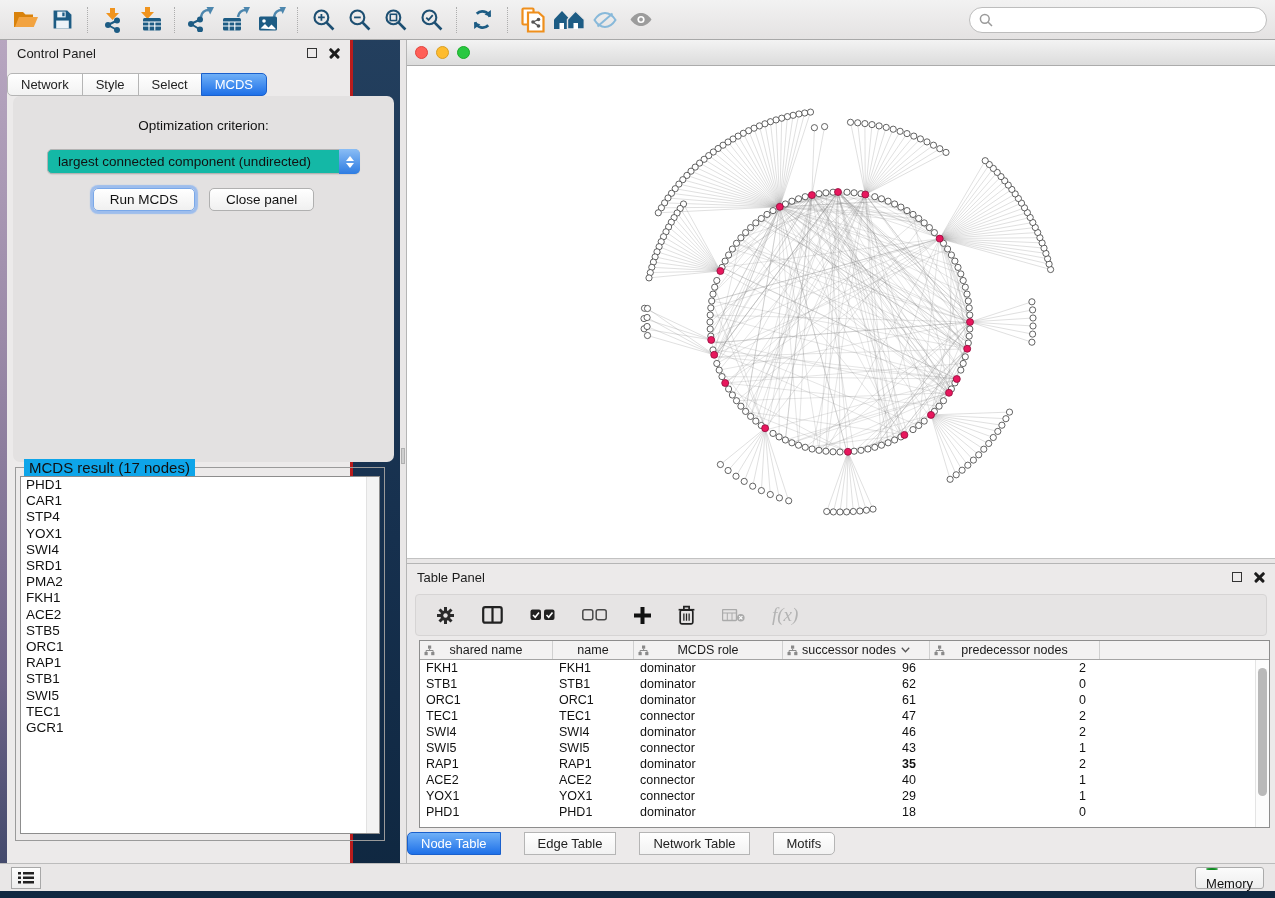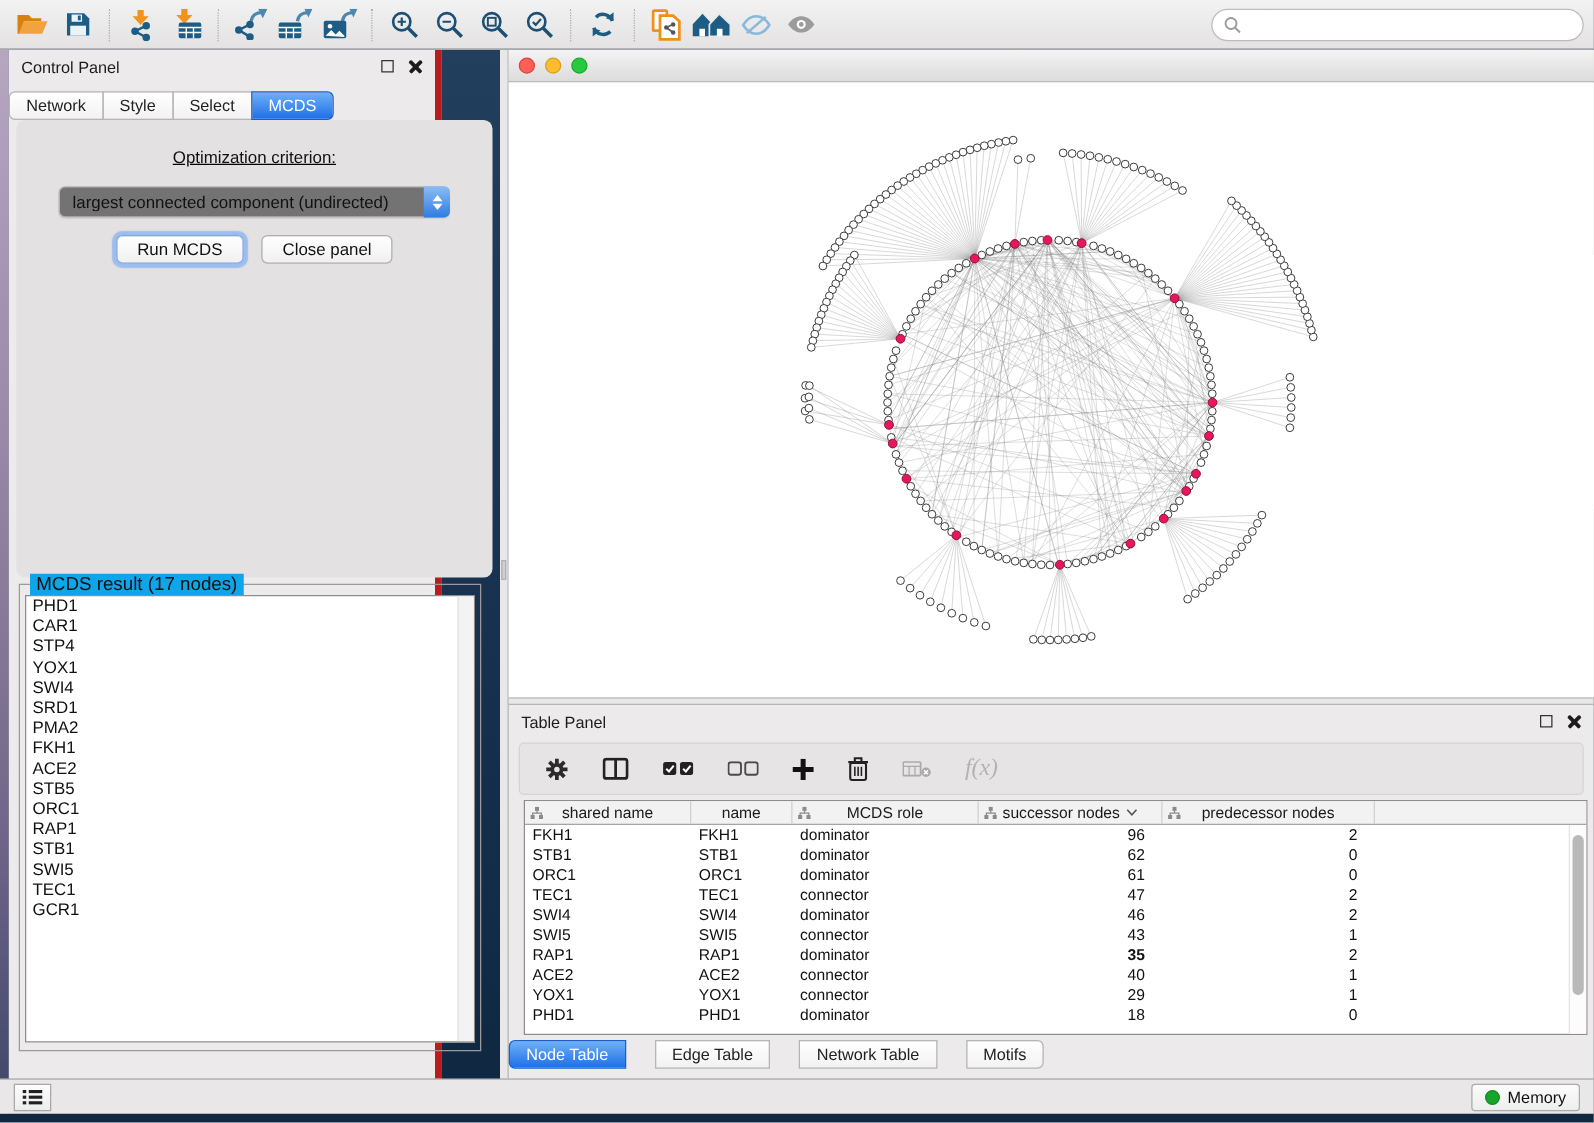--- a/index.html
+++ b/index.html
@@ -16,40 +16,40 @@
   .toolbar { position:absolute; left:0; top:0; width:1275px; height:40px;
     background:linear-gradient(#f2f2f2,#e4e2e2); border-bottom:1px solid #a8a8a8;
     display:flex; align-items:center; padding:0 8px; }
   .tool { width:36px; height:32px; display:flex; align-items:center; justify-content:center; border-radius:4px; flex:none; }
   .sep { width:0; height:26px; border-left:1px dotted #adadad; margin:0 7px; flex:none; }
   .search { margin-left:auto; width:298px; height:26px; background:#fff; border:1px solid #bdbdbd;
     border-radius:13px; display:flex; align-items:center; padding:0 9px; }
   .search input { border:none; outline:none; flex:1; font:13px "Liberation Sans",sans-serif; background:transparent; margin-left:5px; }
   
   .cpanel { position:absolute; left:7px; top:40px; width:346px; height:823px; background:#eceaea;
-    border-right:5px solid #b91c1c; }
+    border-right:3px solid #b91c1c; }
   .panel-head { height:26px; display:flex; align-items:center; padding:0 10px; }
   .panel-title { font-size:13px; color:#1c1c1c; }
   .panel-head .spacer { flex:1; }
   .float-btn { width:10px; height:10px; border:1.5px solid #333; margin-right:12px; }
   .x-btn { position:relative; width:11px; height:11px; }
   .x-btn::before,.x-btn::after { content:""; position:absolute; left:-1px; top:4.5px; width:13px; height:2.5px;
     background:#1c1c1c; border-radius:1px; }
   .x-btn::before { transform:rotate(45deg);} .x-btn::after { transform:rotate(-45deg);}
   .seg { display:flex; }
   .seg-btn { background:linear-gradient(#ffffff,#f2f2f2); border:1px solid #b5b5b5; margin-left:-1px;
     font-size:13px; color:#222; padding:3px 13px; white-space:nowrap; }
   .seg-btn:first-child { border-radius:5px 0 0 5px; margin-left:0; }
   .seg-btn:last-child { border-radius:0 5px 5px 0; }
   .seg-btn.active { background:linear-gradient(#6fb0f7,#1e70e8); border-color:#1a60cc; color:#fff; }
   .cp-tabs { position:absolute; left:0; top:33px; width:100%; }
   .cp-content { position:absolute; left:6px; top:56px; width:381px; height:366px; background:#e3e1e1;
-    border-radius:7px;text-decoration:underline; }
+    border-radius:7px; }
   .opt-label { text-align:center; margin-top:22px; font-size:13.5px; color:#111; }
-  .combo { position:absolute; left:34px; top:53px; width:313px; height:25px; background:#737373;
+  .combo { position:absolute; left:34px; top:53px; width:313px; height:25px; background:#14b8a6;
     border:1px solid #b3b3b3; border-radius:5px; display:flex; align-items:center; box-shadow:0 1px 1px rgba(0,0,0,.08); }
   .combo-text { flex:1; font-size:13.5px; color:#111; padding-left:10px; white-space:nowrap; overflow:hidden; }
   .combo-cap { width:21px; height:25px; margin:-1px -1px -1px 0; border-radius:0 5px 5px 0;
     background:linear-gradient(#8abdf5,#2e7ce2); display:flex; flex-direction:column; align-items:center; justify-content:center; gap:2px; }
   .tri-up { width:0; height:0; border-left:4px solid transparent; border-right:4px solid transparent; border-bottom:5px solid #fff; }
   .tri-dn { width:0; height:0; border-left:4px solid transparent; border-right:4px solid transparent; border-top:5px solid #fff; }
   .btn-row { position:absolute; left:0; top:92px; width:100%; display:flex; justify-content:center; gap:14px; }
   .mac-btn { background:linear-gradient(#ffffff,#f0f0f0); border:1px solid #b0b0b0; border-radius:5px;
     font-size:13.5px; color:#111; padding:3px 16px; }
   .mac-btn.focused { box-shadow:0 0 1px 3px rgba(110,165,245,.6); border-color:#7aa8e8; }
@@ -94,21 +94,21 @@
   .td.num { text-align:right; padding-left:0; padding-right:14px; }
   .vscroll { position:absolute; right:0; top:19px; width:14px; bottom:0; background:#fcfcfc; border-left:1px solid #e4e4e4; }
   .vthumb { position:absolute; left:2px; top:8px; width:9px; height:128px; background:#b9b9b9; border-radius:5px; }
   .tp-tabs { position:absolute; left:0; bottom:8px; width:100%;gap:24px; }
   
   .statusbar { position:absolute; left:0; top:863px; width:1275px; height:28px; background:#e9e7e7;
     border-top:1px solid #bcbcbc; display:flex; align-items:center; padding:0 11px; }
   .list-btn { width:30px; height:22px; background:linear-gradient(#fdfdfd,#ededed); border:1px solid #a8a8a8;
     display:flex; align-items:center; justify-content:center; }
   .mem-btn { margin-left:auto; height:22px; background:linear-gradient(#fbfbfb,#eeeeee); border:1px solid #ababab;
-    border-radius:3px; display:flex; align-items:center; gap:6px; padding:0 10px; font-size:13px; color:#111; }
+    border-radius:3px; display:flex; align-items:flex-start; gap:6px; padding:0 10px; font-size:13px; color:#111;flex-direction:column; }
   .mem-dot { width:12px; height:12px; border-radius:50%; background:#17a42b; border:1px solid #0e8a20; }
 </style>
 </head>
 <body>
 
 <div class="wall-left"></div>
 
 <div class="toolbar">
   <div class="tool">
     <svg width="26" height="21" viewBox="0 0 26 21">

